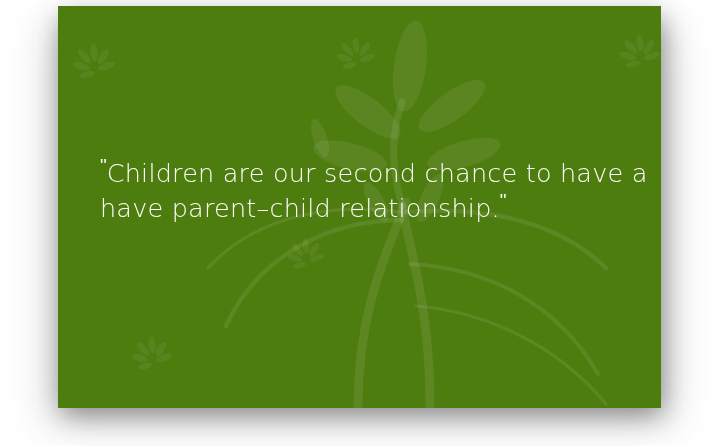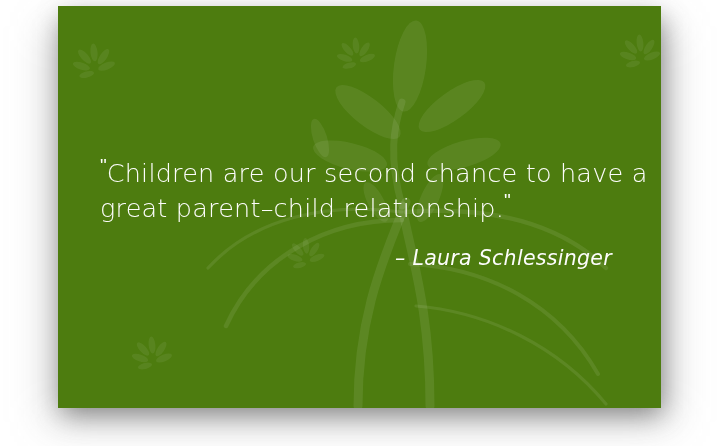--- a/index.html
+++ b/index.html
@@ -175,19 +175,18 @@
         <g transform="translate(94,350) scale(1.0)">
             <use href="#leafspray"></use>
           </g>
       </g>
     </svg>
 
     <div class="text-block">
 
       <div class="quote-line quote-line-1"><span class="quote-mark">ʺ</span><span>Children are our second chance to have a</span></div>
 
-      <div class="quote-line quote-line-2"><span>great parent–child relationship.</span><span class="quote-mark">ʺ</span></div>
+      <div class="quote-line quote-line-2"><span>have parent–child relationship.</span><span class="quote-mark">ʺ</span></div>
 
-      <div class="attribution">– Laura Schlessinger</div>
 
     </div>
   </div>
 </div>
 
 </body></html>

